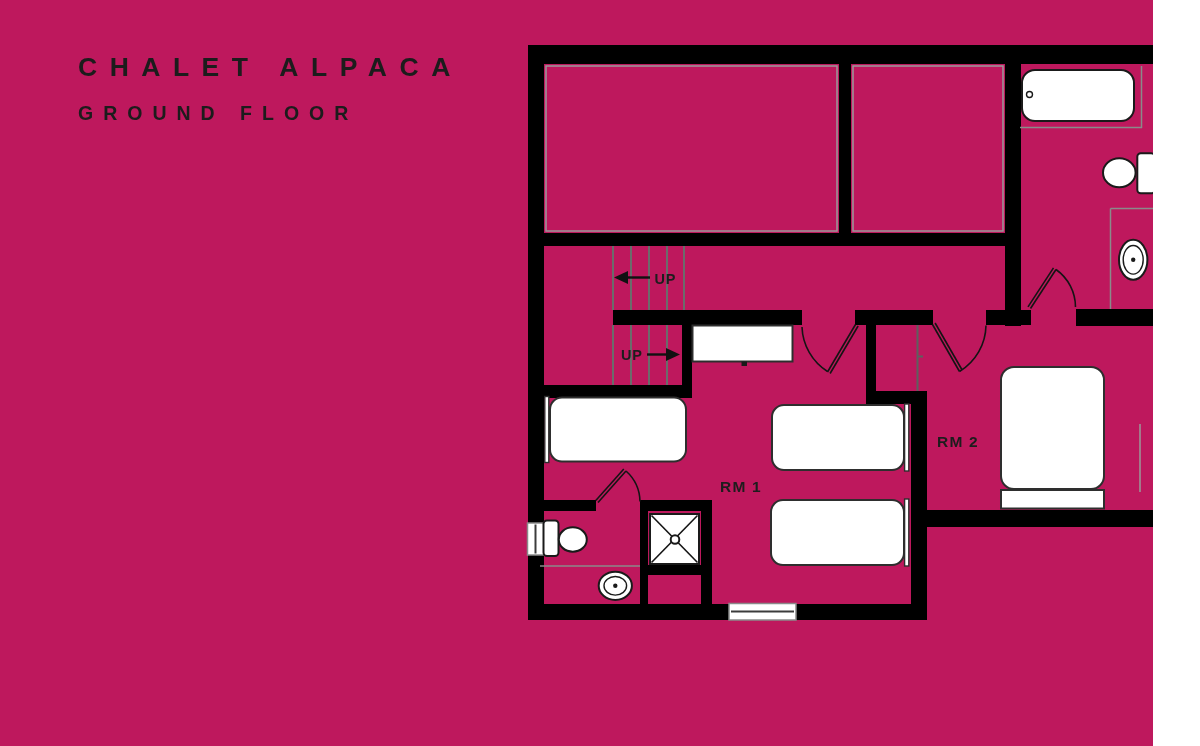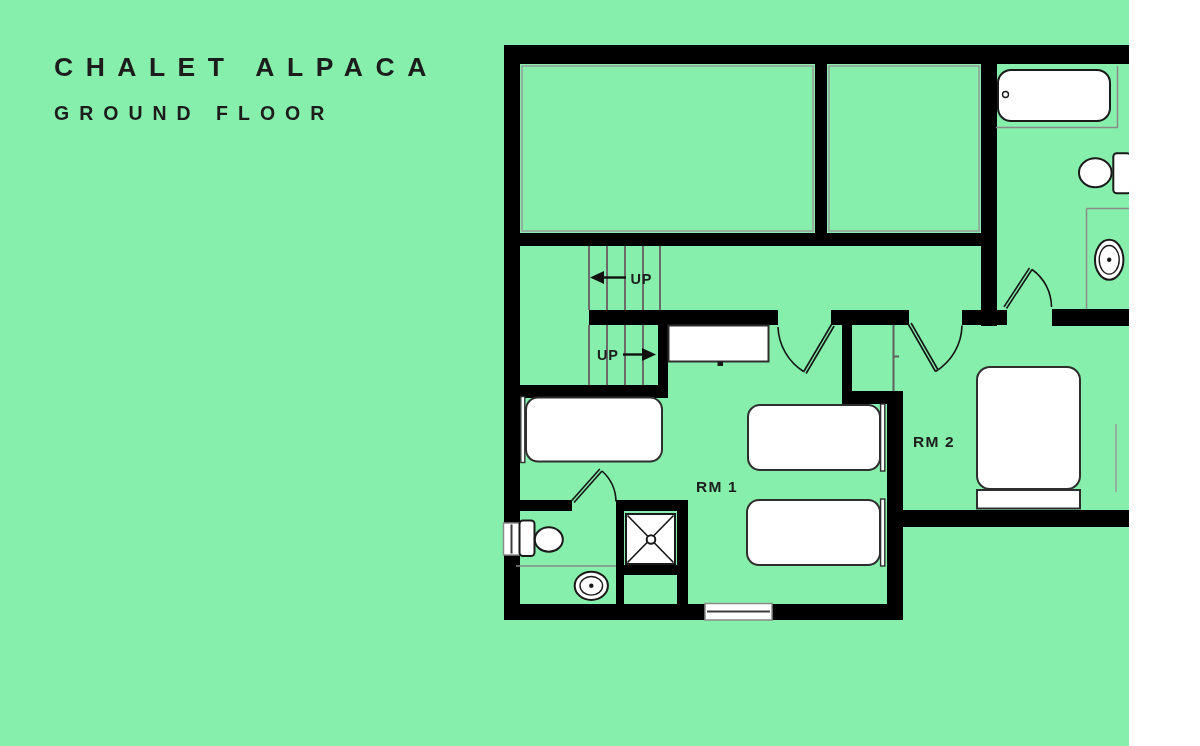--- a/index.html
+++ b/index.html
@@ -1,16 +1,16 @@
 <!DOCTYPE html>
 <html><head>
 <meta charset="utf-8">
 <style>
   html,body{margin:0;padding:0;background:#ffffff;}
-  .page{position:relative;width:1129px;height:746px;background:#86efac;overflow:hidden;}
+  .page{position:relative;width:1129px;height:746px;background:#be185d;overflow:hidden;padding-left:24px;}
   svg{display:block;}
   .wall{fill:#000000;stroke:none;}
   .inset{fill:none;stroke:#9a9a9a;stroke-width:1.5;}
   .grayline{stroke:#8a8a8a;stroke-width:1.5;fill:none;}
   .sill{stroke:#9a9a9a;stroke-width:1.5;fill:none;}
   .tread{stroke:#6b6b6b;stroke-width:2;}
   .fix{fill:#ffffff;stroke:#1a1a1a;stroke-width:2;}
   .fixthin{fill:none;stroke:#1a1a1a;stroke-width:1.4;}
   .fixdot{fill:#1a1a1a;stroke:none;}
   .furn{fill:#ffffff;stroke:#2e2e2e;stroke-width:2;}

